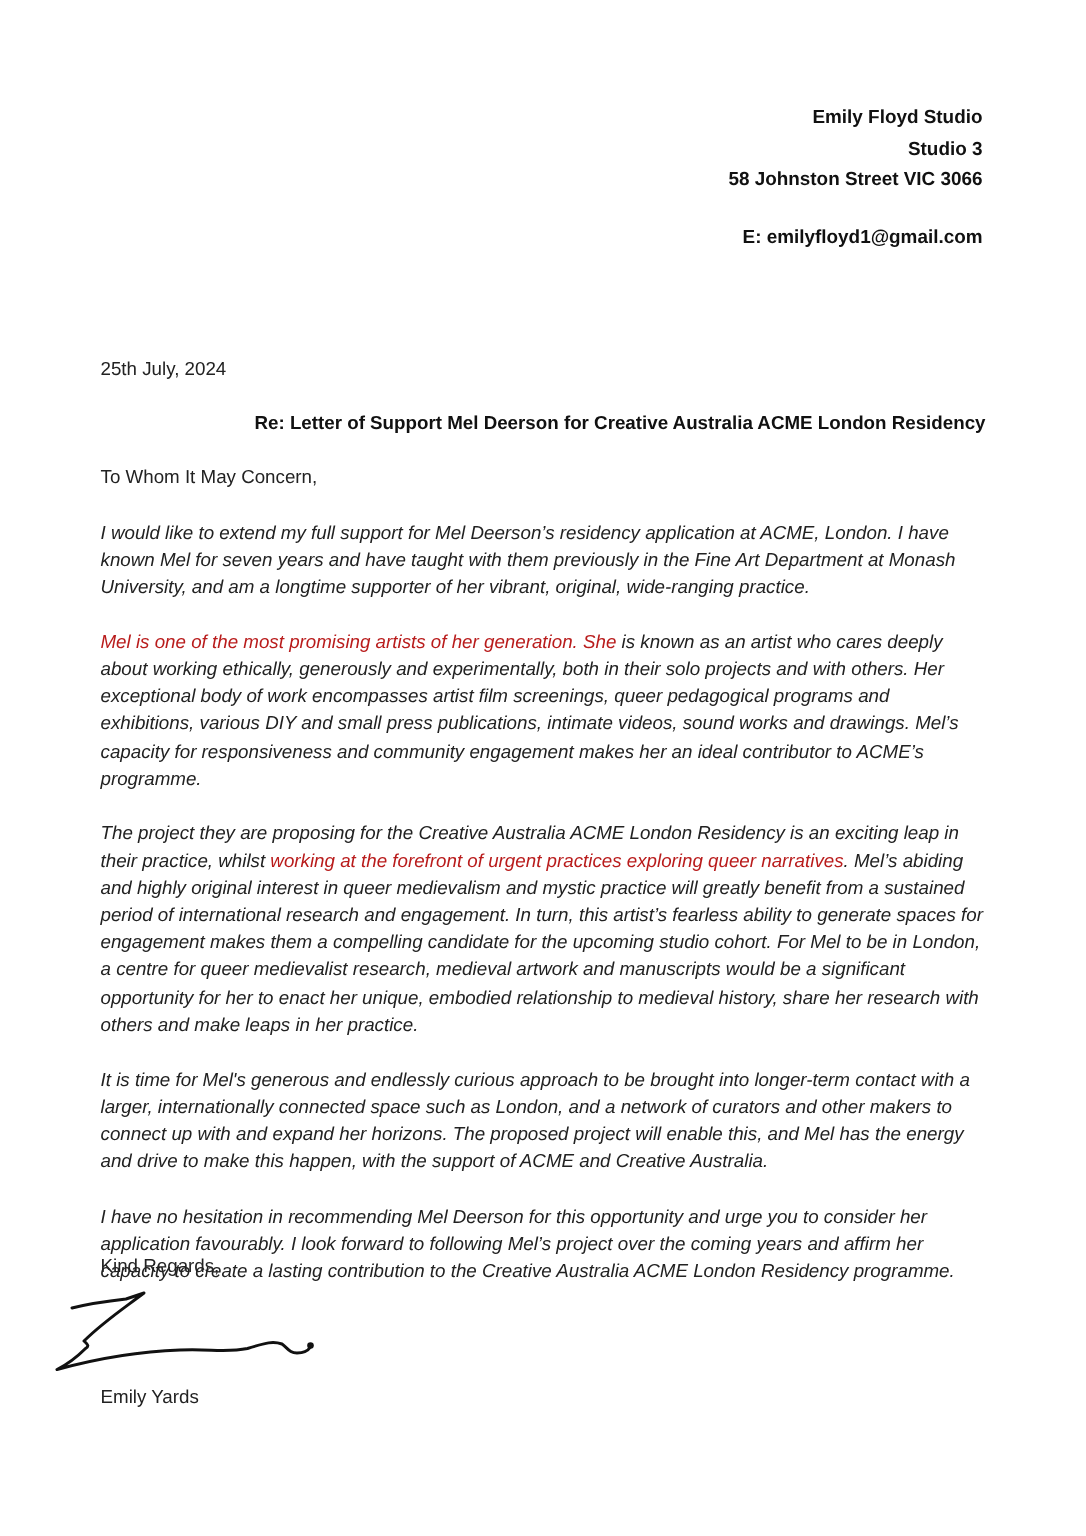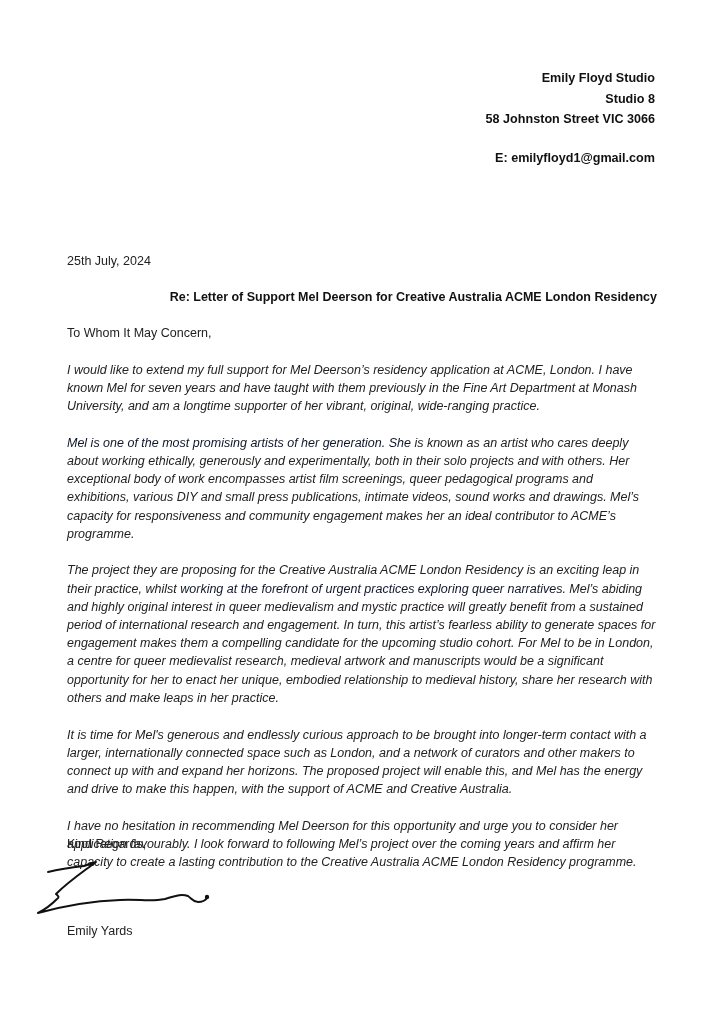--- a/index.html
+++ b/index.html
@@ -29,39 +29,39 @@
       text-align: right;
       font-weight: bold;
       font-size: 12.6px;
       line-height: 20.5px;
       color: #111111;
     }
     .sender .gap { height: 18px; }
     .body-text {
       position: absolute;
       left: 67px;
-      top: 252px;
+      top: 237px;
       width: 590px;
       font-size: 12.5px;
       line-height: 18.2px;
       color: #222222;
     }
     .body-text p {
       margin: 0;
     }
     .date { margin-bottom: 18px !important; }
     .subject {
       font-weight: bold;
       color: #111111;
       margin-bottom: 18px !important;
       text-align: right;
     }
     .salutation { margin-bottom: 18px !important; }
     .para { margin-bottom: 18.5px !important; font-style: italic; }
-    .emph { color: #0f172a; }
+    .emph { color: #b91c1c; }
     .closing {
       position: absolute;
       left: 67px;
       top: 835px;
       font-size: 12.5px;
       line-height: 18px;
       color: #222222;
     }
     .signature {
       position: absolute;
@@ -79,21 +79,21 @@
       color: #222222;
     }
   </style>
 </head>
 <body>
 
 <div class="page">
 
   <div class="sender">
     <div>Emily Floyd Studio</div>
-    <div>Studio 8</div>
+    <div>Studio 3</div>
     <div>58 Johnston Street VIC 3066</div>
     <div class="gap"></div>
     <div>E: emilyfloyd1@gmail.com</div>
   </div>
 
   <div class="body-text">
     <p class="date">25th July, 2024</p>
     <p class="subject">Re: Letter of Support Mel Deerson for Creative Australia ACME London Residency</p>
     <p class="salutation">To Whom It May Concern,</p>
 

